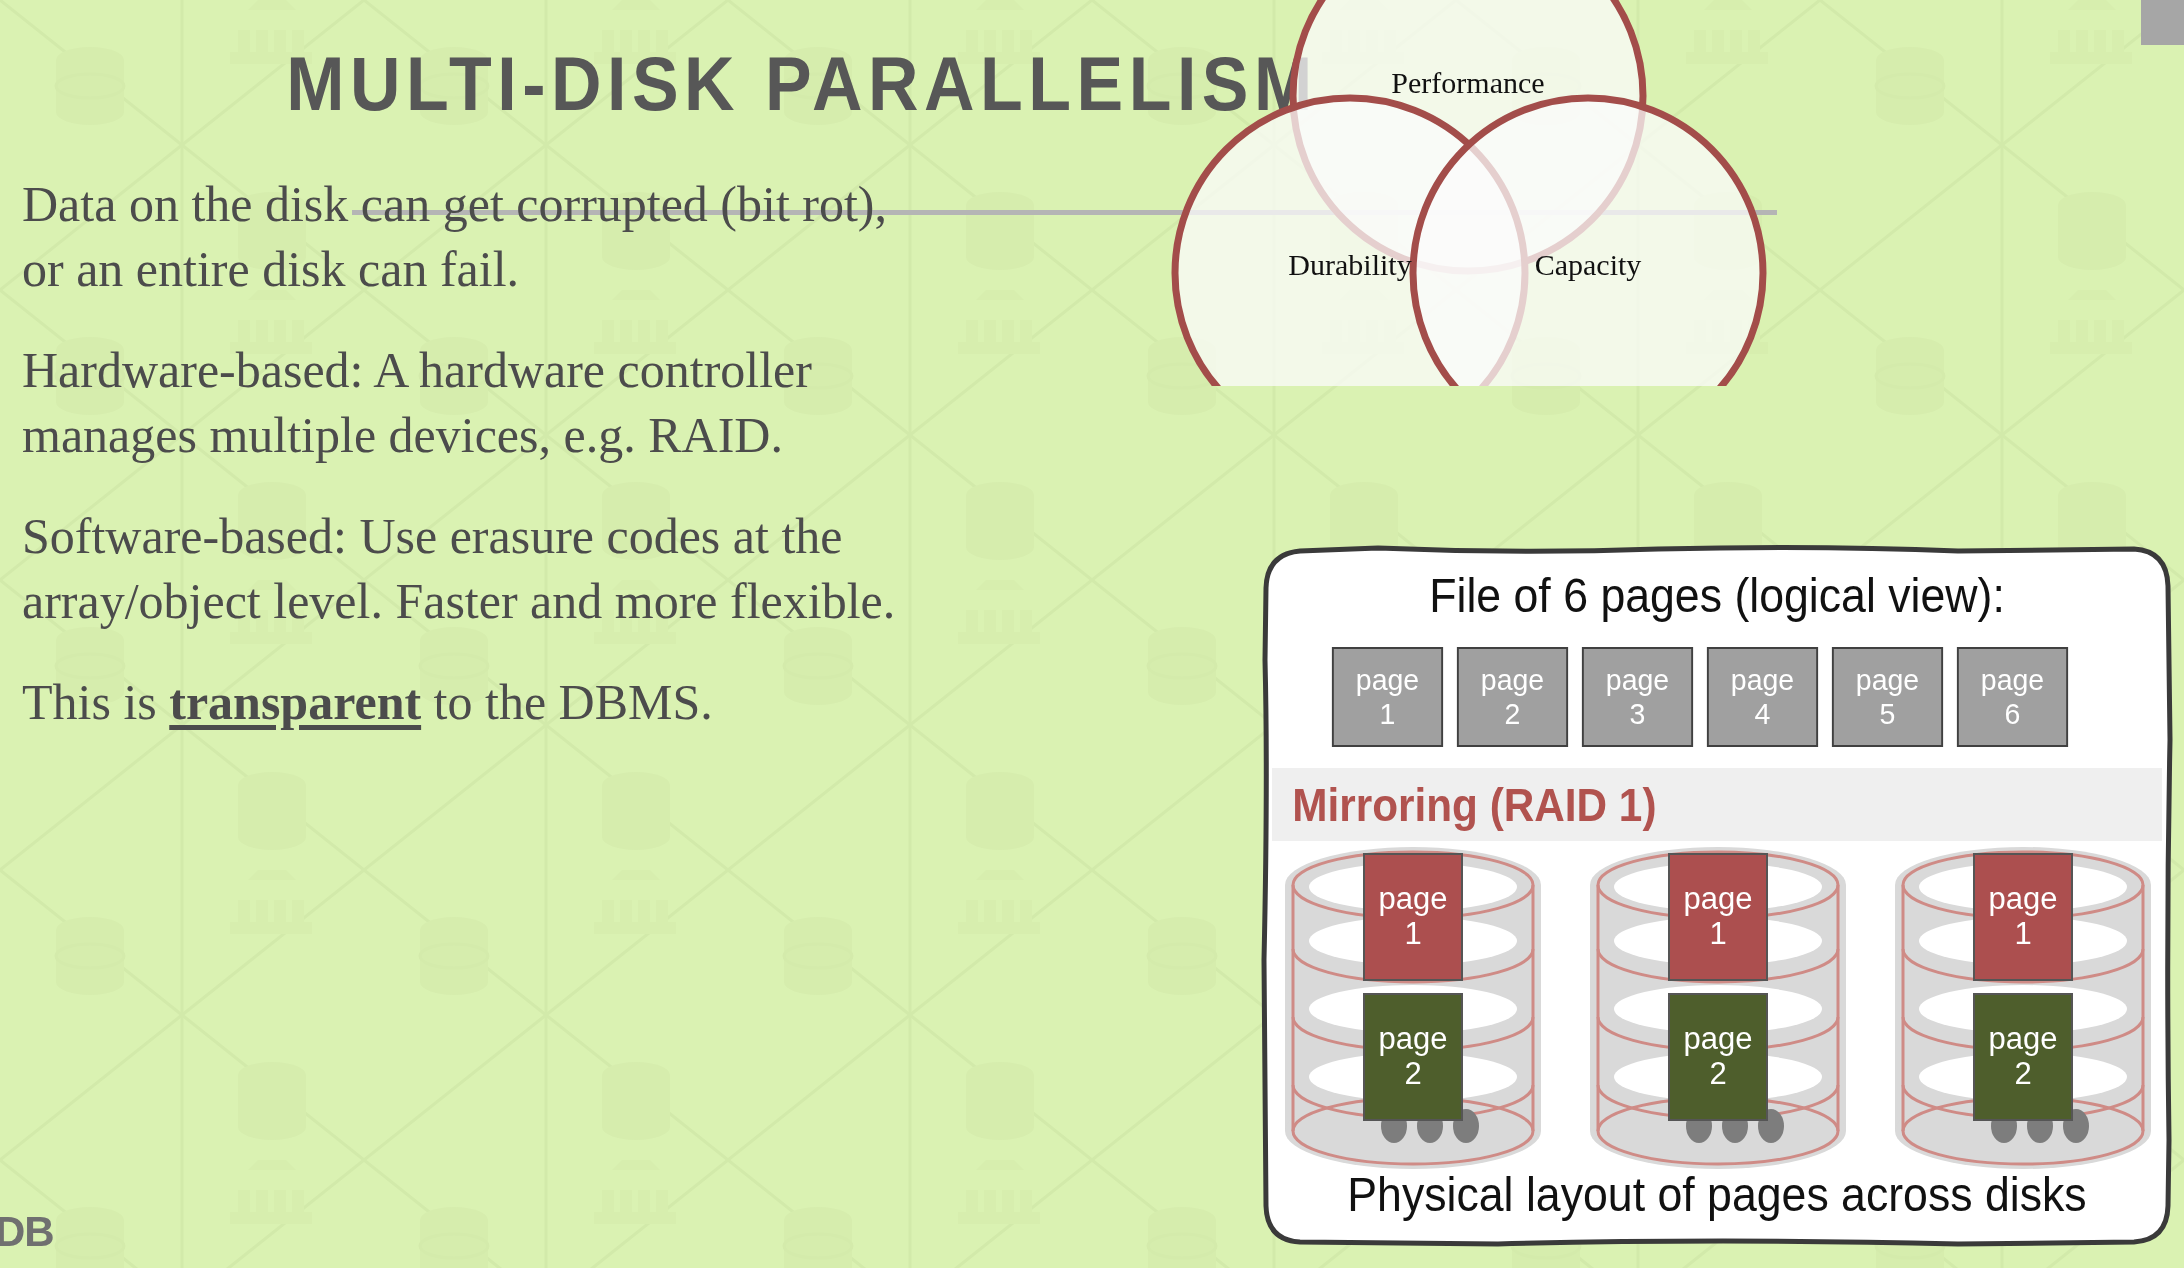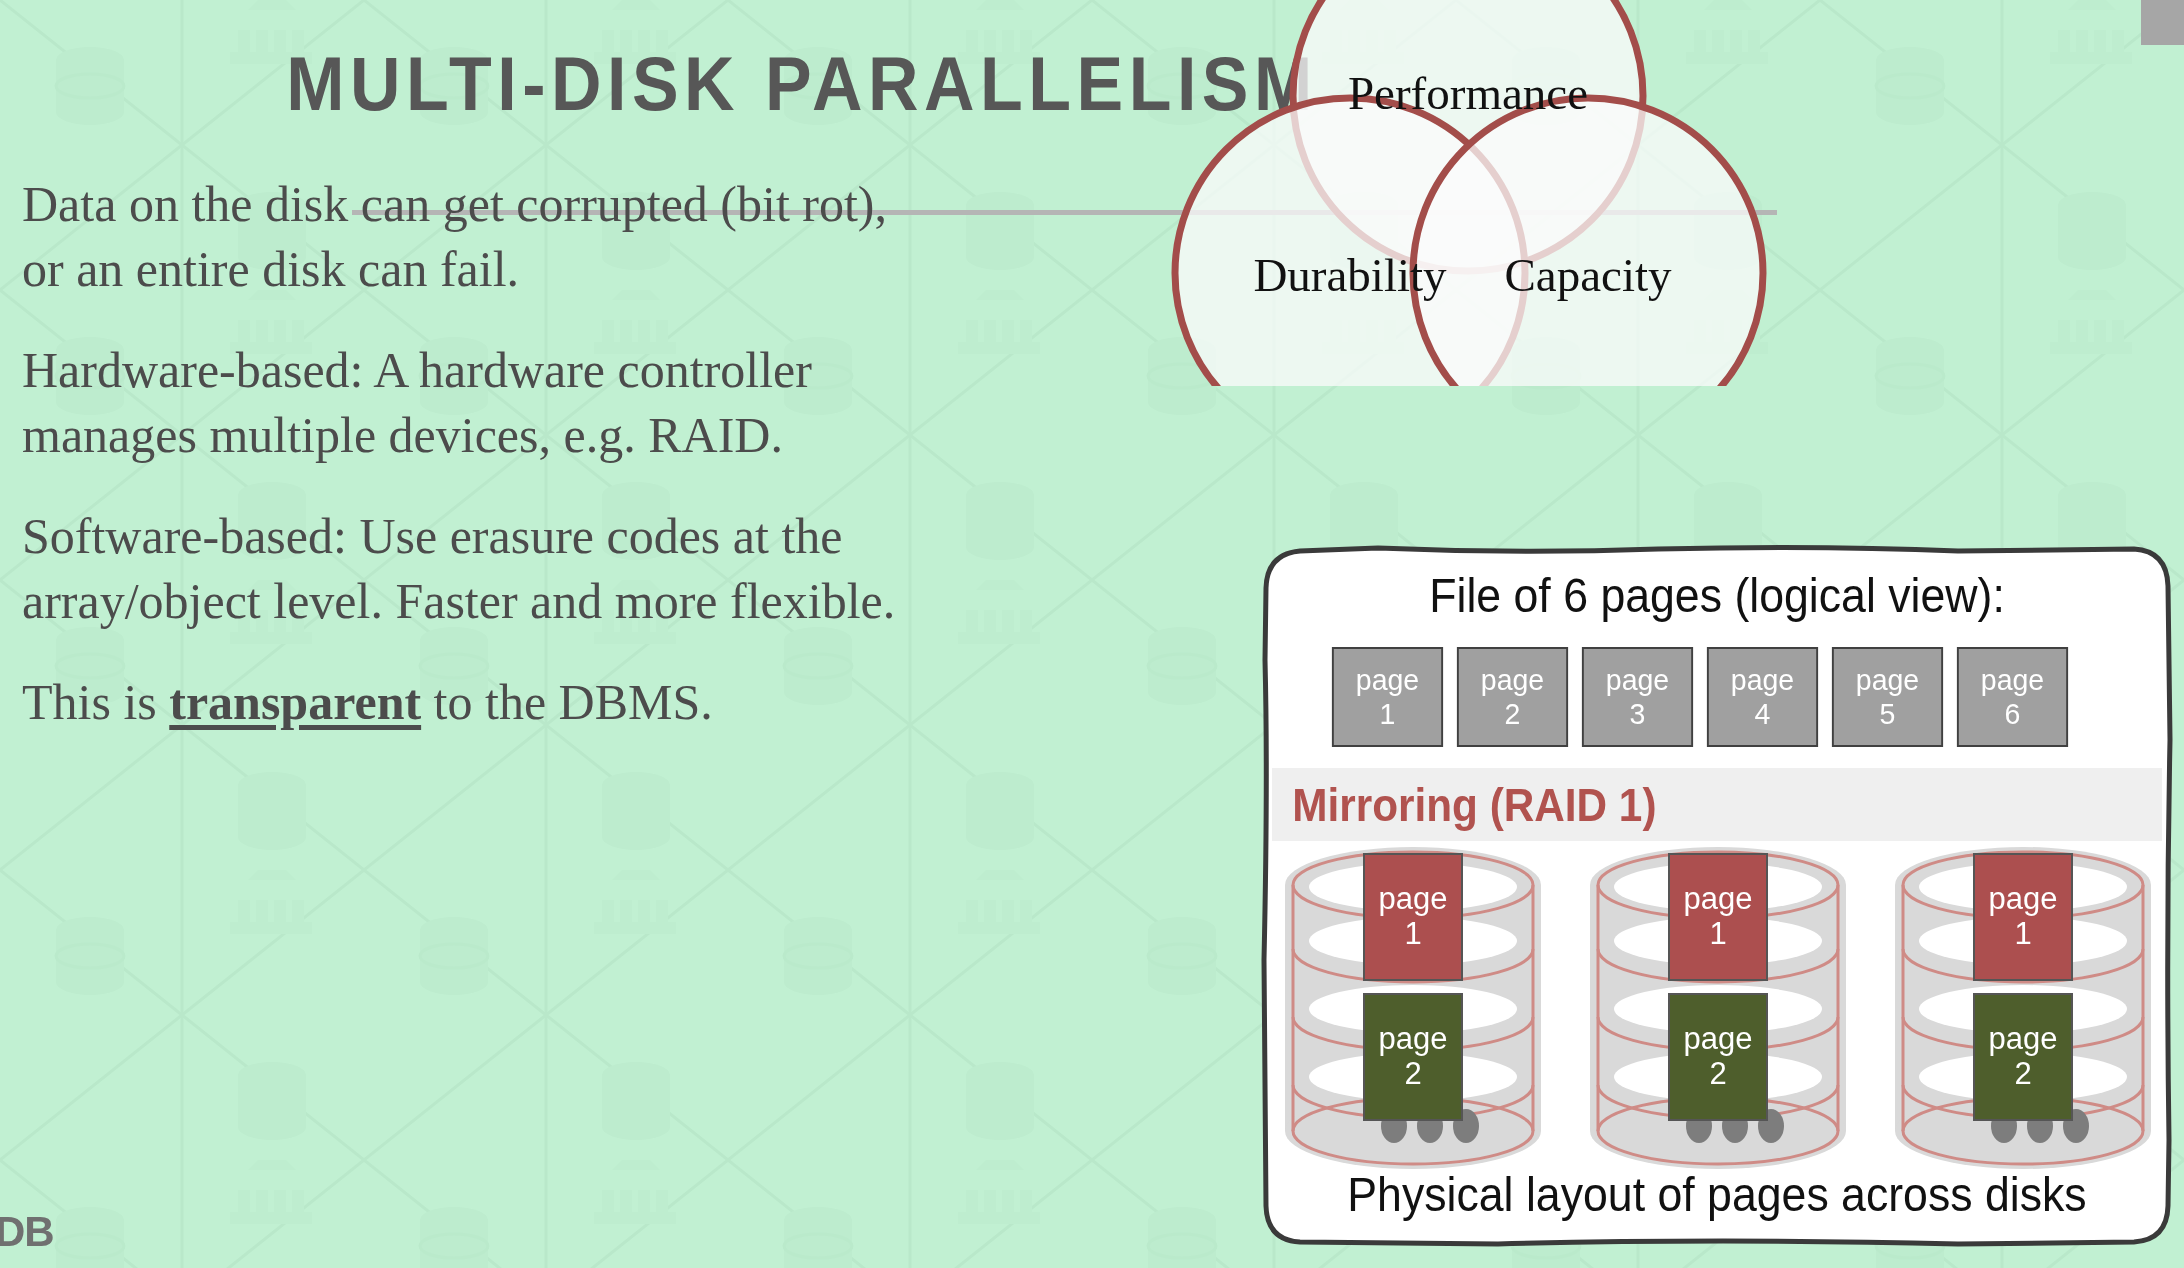--- a/index.html
+++ b/index.html
@@ -5,21 +5,21 @@
   html, body {
     margin: 0;
     padding: 0;
     background: #ffffff;
   }
   #slide {
     position: relative;
     width: 2184px;
     height: 1268px;
     overflow: hidden;
-    background: #86efac;
+    background: #bef264;
     font-family: "Liberation Serif", serif;
   }
 
   
   #watermark {
     position: absolute;
     inset: 0;
     opacity: 0.55;
     pointer-events: none;
   }
@@ -96,21 +96,21 @@
   #venn {
     position: absolute;
     left: 1128px;
     top: -14px;
     width: 1056px;
     height: 400px;
   }
   .venn-label {
     position: absolute;
     font-family: "Liberation Serif", serif;
-    font-size: 47px;
+    font-size: 30px;
     color: #111111;
     white-space: nowrap;
     transform: translateX(-50%);
   }
 
   
   #panel {
     position: absolute;
     left: 1258px;
     top: 540px;

